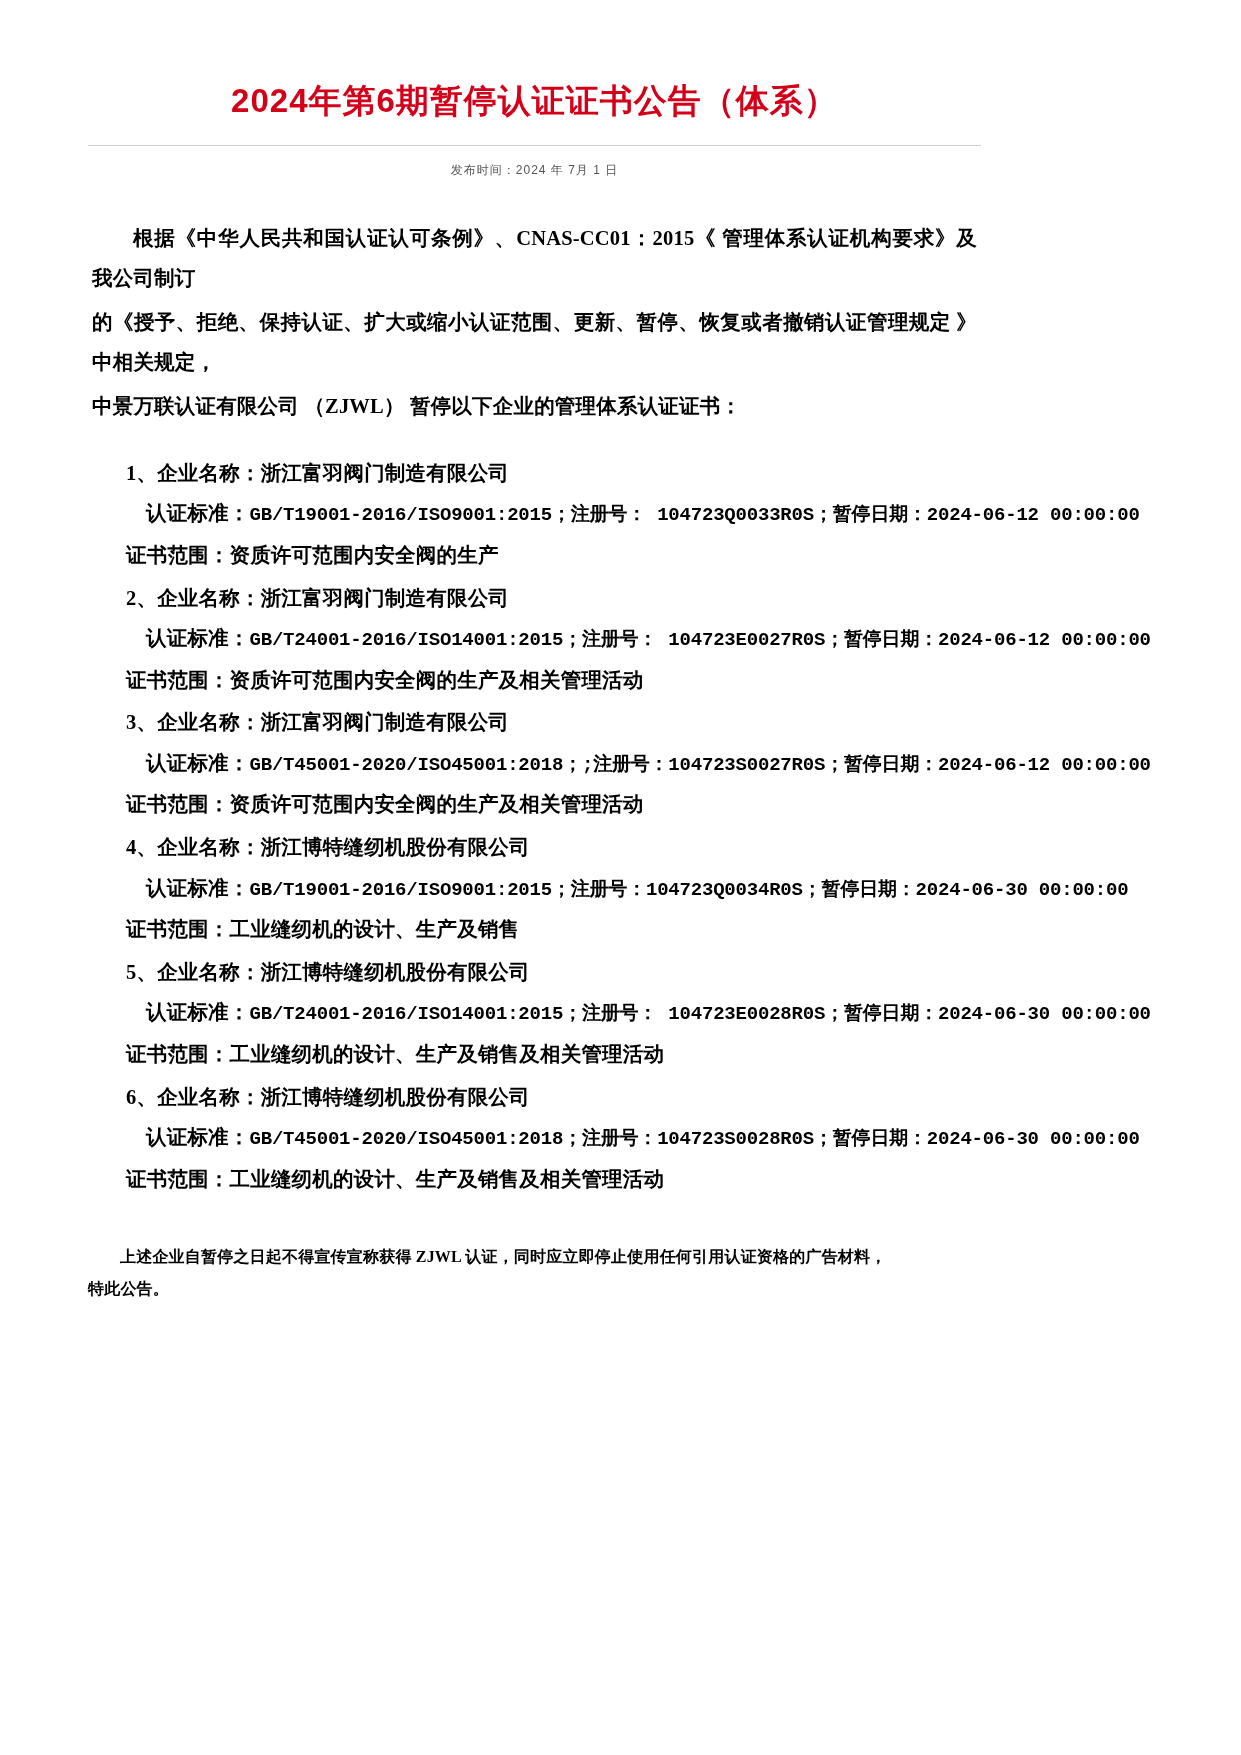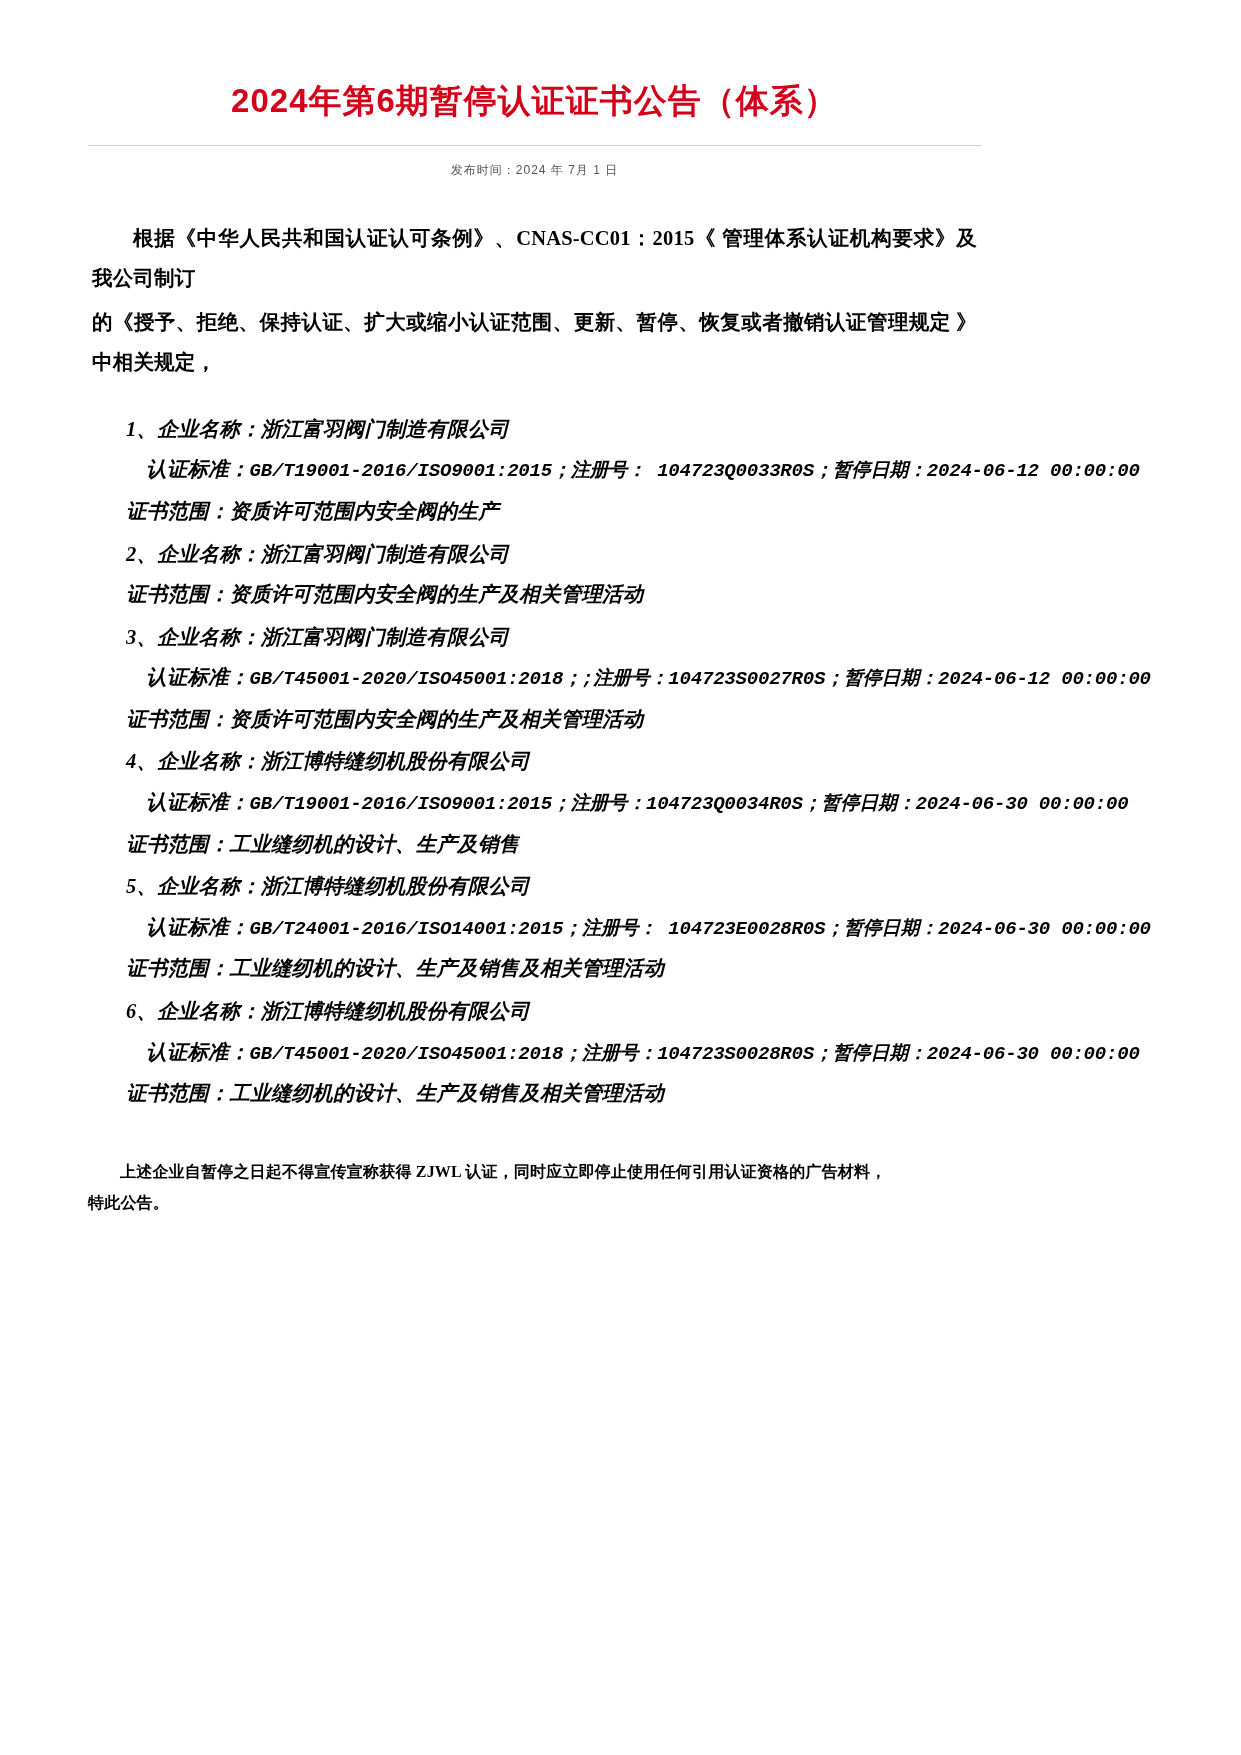--- a/index.html
+++ b/index.html
@@ -56,21 +56,20 @@
     text-align: justify;
   }
   .intro .first {
     text-indent: 2em;
   }
   .entries {
     margin-top: 26px;
   }
   .entry {
     margin-bottom: 2px;
-    font-style: italic;
   }
   .entry-line {
     margin: 0;
     line-height: 1.98;
     white-space: nowrap;
   }
   .lvl1 {
     padding-left: 38px;
   }
   .lvl2 {
@@ -109,32 +108,34 @@
 
   <div class="publish-line">
     <span>发布时间：</span><span>2024 年  7月 1 日</span>
   </div>
 
   <div class="body-block">
 
     <div class="intro">
       <p class="first">根据《中华人民共和国认证认可条例》、CNAS-CC01：2015《  管理体系认证机构要求》及我公司制订</p>
       <p>的《授予、拒绝、保持认证、扩大或缩小认证范围、更新、暂停、恢复或者撤销认证管理规定 》中相关规定，</p>
+      <p>中景万联认证有限公司 （ZJWL） 暂停以下企业的管理体系认证证书：</p>
     </div>
 
     <div class="entries">
 
       <div class="entry">
         <p class="entry-line lvl1"><span>1、</span><span>企业名称：</span><span>浙江富羽阀门制造有限公司</span></p>
         <p class="entry-line lvl2"><span>认证标准：</span><span class="mono">GB/T19001-2016/ISO9001:2015；注册号： 104723Q0033R0S；暂停日期：2024-06-12 00:00:00</span></p>
         <p class="entry-line lvl3"><span>证书范围：</span><span>资质许可范围内安全阀的生产</span></p>
       </div>
 
       <div class="entry">
         <p class="entry-line lvl1"><span>2、</span><span>企业名称：</span><span>浙江富羽阀门制造有限公司</span></p>
+        <p class="entry-line lvl2"><span>认证标准：</span><span class="mono">GB/T24001-2016/ISO14001:2015；注册号： 104723E0027R0S；暂停日期：2024-06-12 00:00:00</span></p>
         <p class="entry-line lvl3"><span>证书范围：</span><span>资质许可范围内安全阀的生产及相关管理活动</span></p>
       </div>
 
       <div class="entry">
         <p class="entry-line lvl1"><span>3、</span><span>企业名称：</span><span>浙江富羽阀门制造有限公司</span></p>
         <p class="entry-line lvl2"><span>认证标准：</span><span class="mono">GB/T45001-2020/ISO45001:2018；;注册号：104723S0027R0S；暂停日期：2024-06-12 00:00:00</span></p>
         <p class="entry-line lvl3"><span>证书范围：</span><span>资质许可范围内安全阀的生产及相关管理活动</span></p>
       </div>
 
       <div class="entry">

